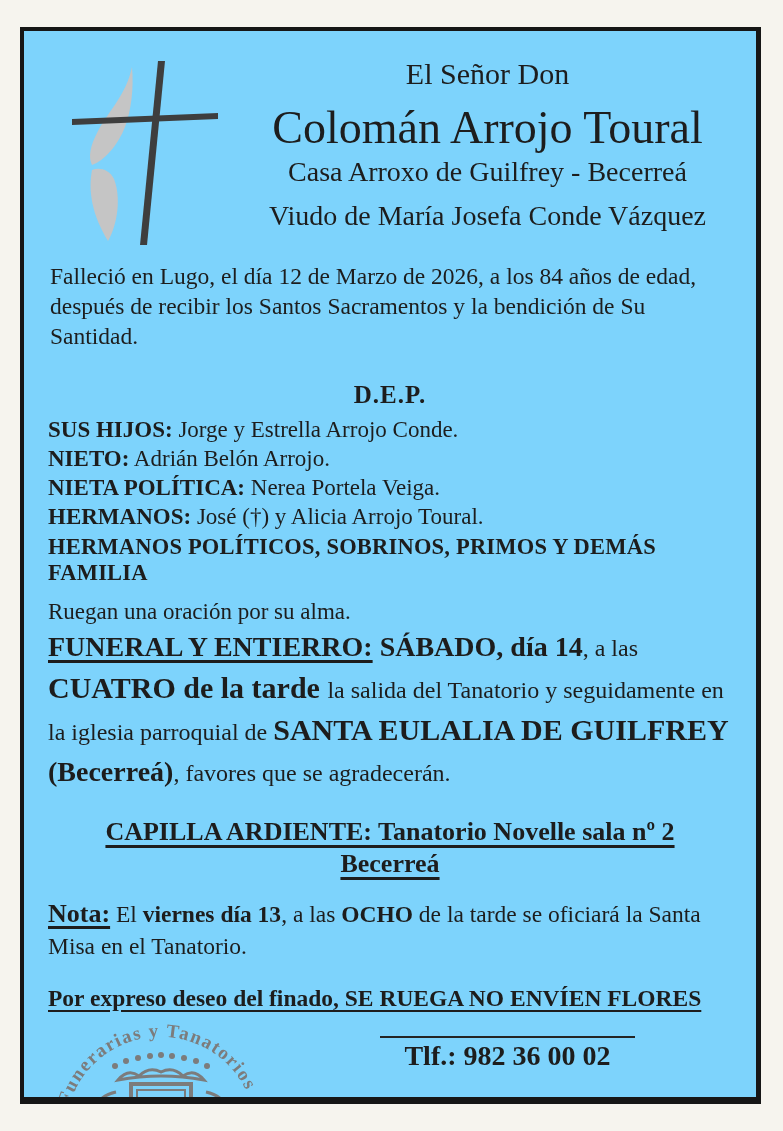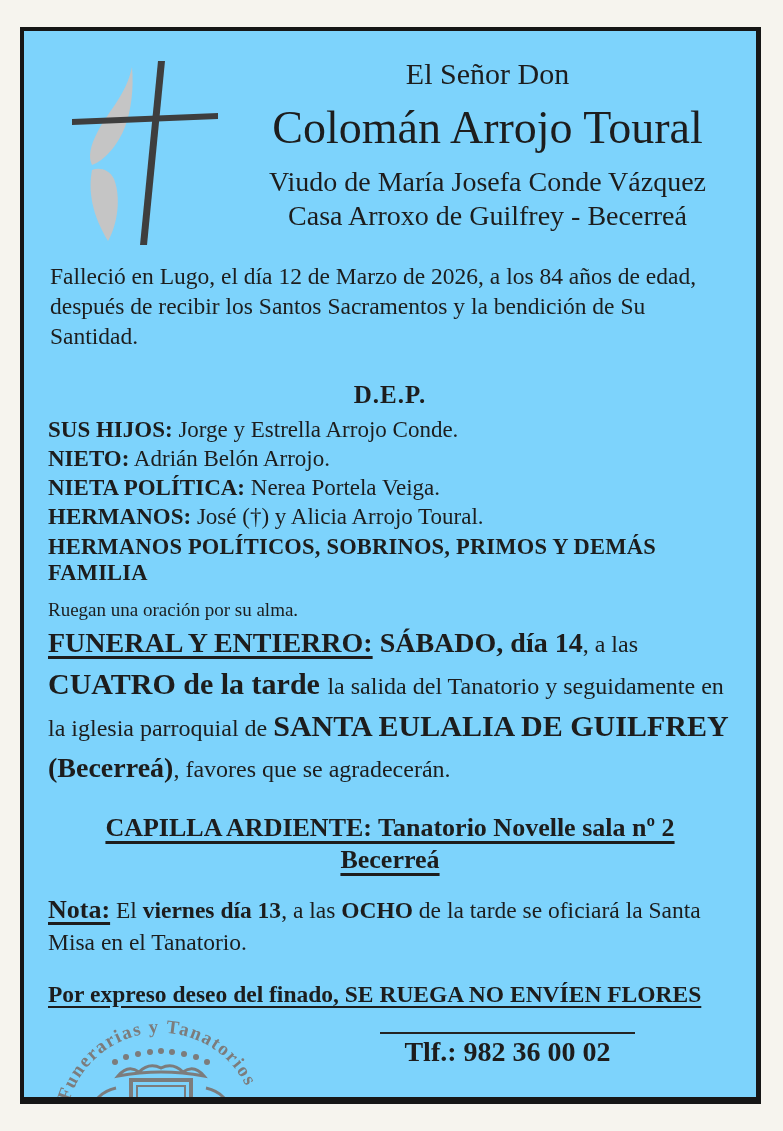--- a/index.html
+++ b/index.html
@@ -27,21 +27,21 @@
   .deceased-name{font-size:46px;line-height:1.2;margin-top:8px;}
   .subtitle{font-size:28px;line-height:1.22;}
   .subtitle.first{margin-top:10px;}
   
   .death-notice{font-size:23.5px;line-height:1.28;margin:10px 2px 0 2px;}
   .dep{font-weight:bold;font-size:25px;text-align:center;margin-top:30px;letter-spacing:1px;}
   .family{margin-top:8px;font-size:23px;line-height:1.13;}
   .family .row{margin-top:3px;}
   .family .lbl{font-weight:bold;}
   .family-closing{font-weight:bold;font-size:22.5px;margin-top:4px;letter-spacing:.2px;}
-  .prayer{font-size:19px;margin-top:14px;}
+  .prayer{font-size:23px;margin-top:14px;}
   .funeral-par{font-size:24px;line-height:1.42;margin-top:2px;}
   .fu-label{font-weight:bold;font-size:28px;text-decoration:underline;text-decoration-thickness:2.5px;text-underline-offset:4px;}
   .fu-day{font-weight:bold;font-size:28px;}
   .fu-time{font-weight:bold;font-size:30px;}
   .fu-church{font-weight:bold;font-size:30px;}
   .fu-place{font-weight:bold;font-size:28px;}
   .chapel{font-weight:bold;font-size:26px;text-align:center;margin-top:4px;line-height:1.25;}
   .chapel .u{text-decoration:underline;text-decoration-thickness:2.5px;text-underline-offset:5px;}
   .note-par{font-size:23.5px;line-height:1.3;margin-top:16px;}
   .note-label{font-weight:bold;font-size:26px;text-decoration:underline;text-decoration-thickness:2.5px;text-underline-offset:4px;}
@@ -64,22 +64,22 @@
       <svg width="190" height="190" viewBox="0 0 190 190">
         <path d="M84,10 C78,38 62,52 50,74 C42,89 40,100 44,108 C56,104 70,88 77,70 C83,54 86,32 84,10 Z" fill="#c5c5c5"></path>
         <path d="M44,113 C40,134 44,158 60,184 C70,166 73,140 66,122 C61,112 51,110 44,113 Z" fill="#c5c5c5"></path>
         <polygon points="24,62 170,56 170,62 24,68" fill="#3e3e3e"></polygon>
         <polygon points="110,4 117,4 99,188 92,188" fill="#3e3e3e"></polygon>
       </svg>
     </div>
     <div class="header-text">
       <div class="honorific">El Señor Don</div>
       <div class="deceased-name">Colomán Arrojo Toural</div>
+      <div class="subtitle">Casa Arroxo de Guilfrey - Becerreá</div>
       <div class="subtitle first">Viudo de María Josefa Conde Vázquez</div>
-      <div class="subtitle">Casa Arroxo de Guilfrey - Becerreá</div>
     </div>
   </div>
 
   <p class="death-notice">Falleció en Lugo, el día 12 de Marzo de 2026, a los 84 años de edad, después de recibir los Santos Sacramentos y la bendición de Su Santidad.</p>
   <div class="dep">D.E.P.</div>
 
   <div class="family">
     <div class="row"><span class="lbl">SUS HIJOS:</span><span> Jorge y Estrella Arrojo Conde.</span></div>
     <div class="row"><span class="lbl">NIETO:</span><span> Adrián Belón Arrojo.</span></div>
     <div class="row"><span class="lbl">NIETA POLÍTICA:</span><span> Nerea Portela Veiga.</span></div>

